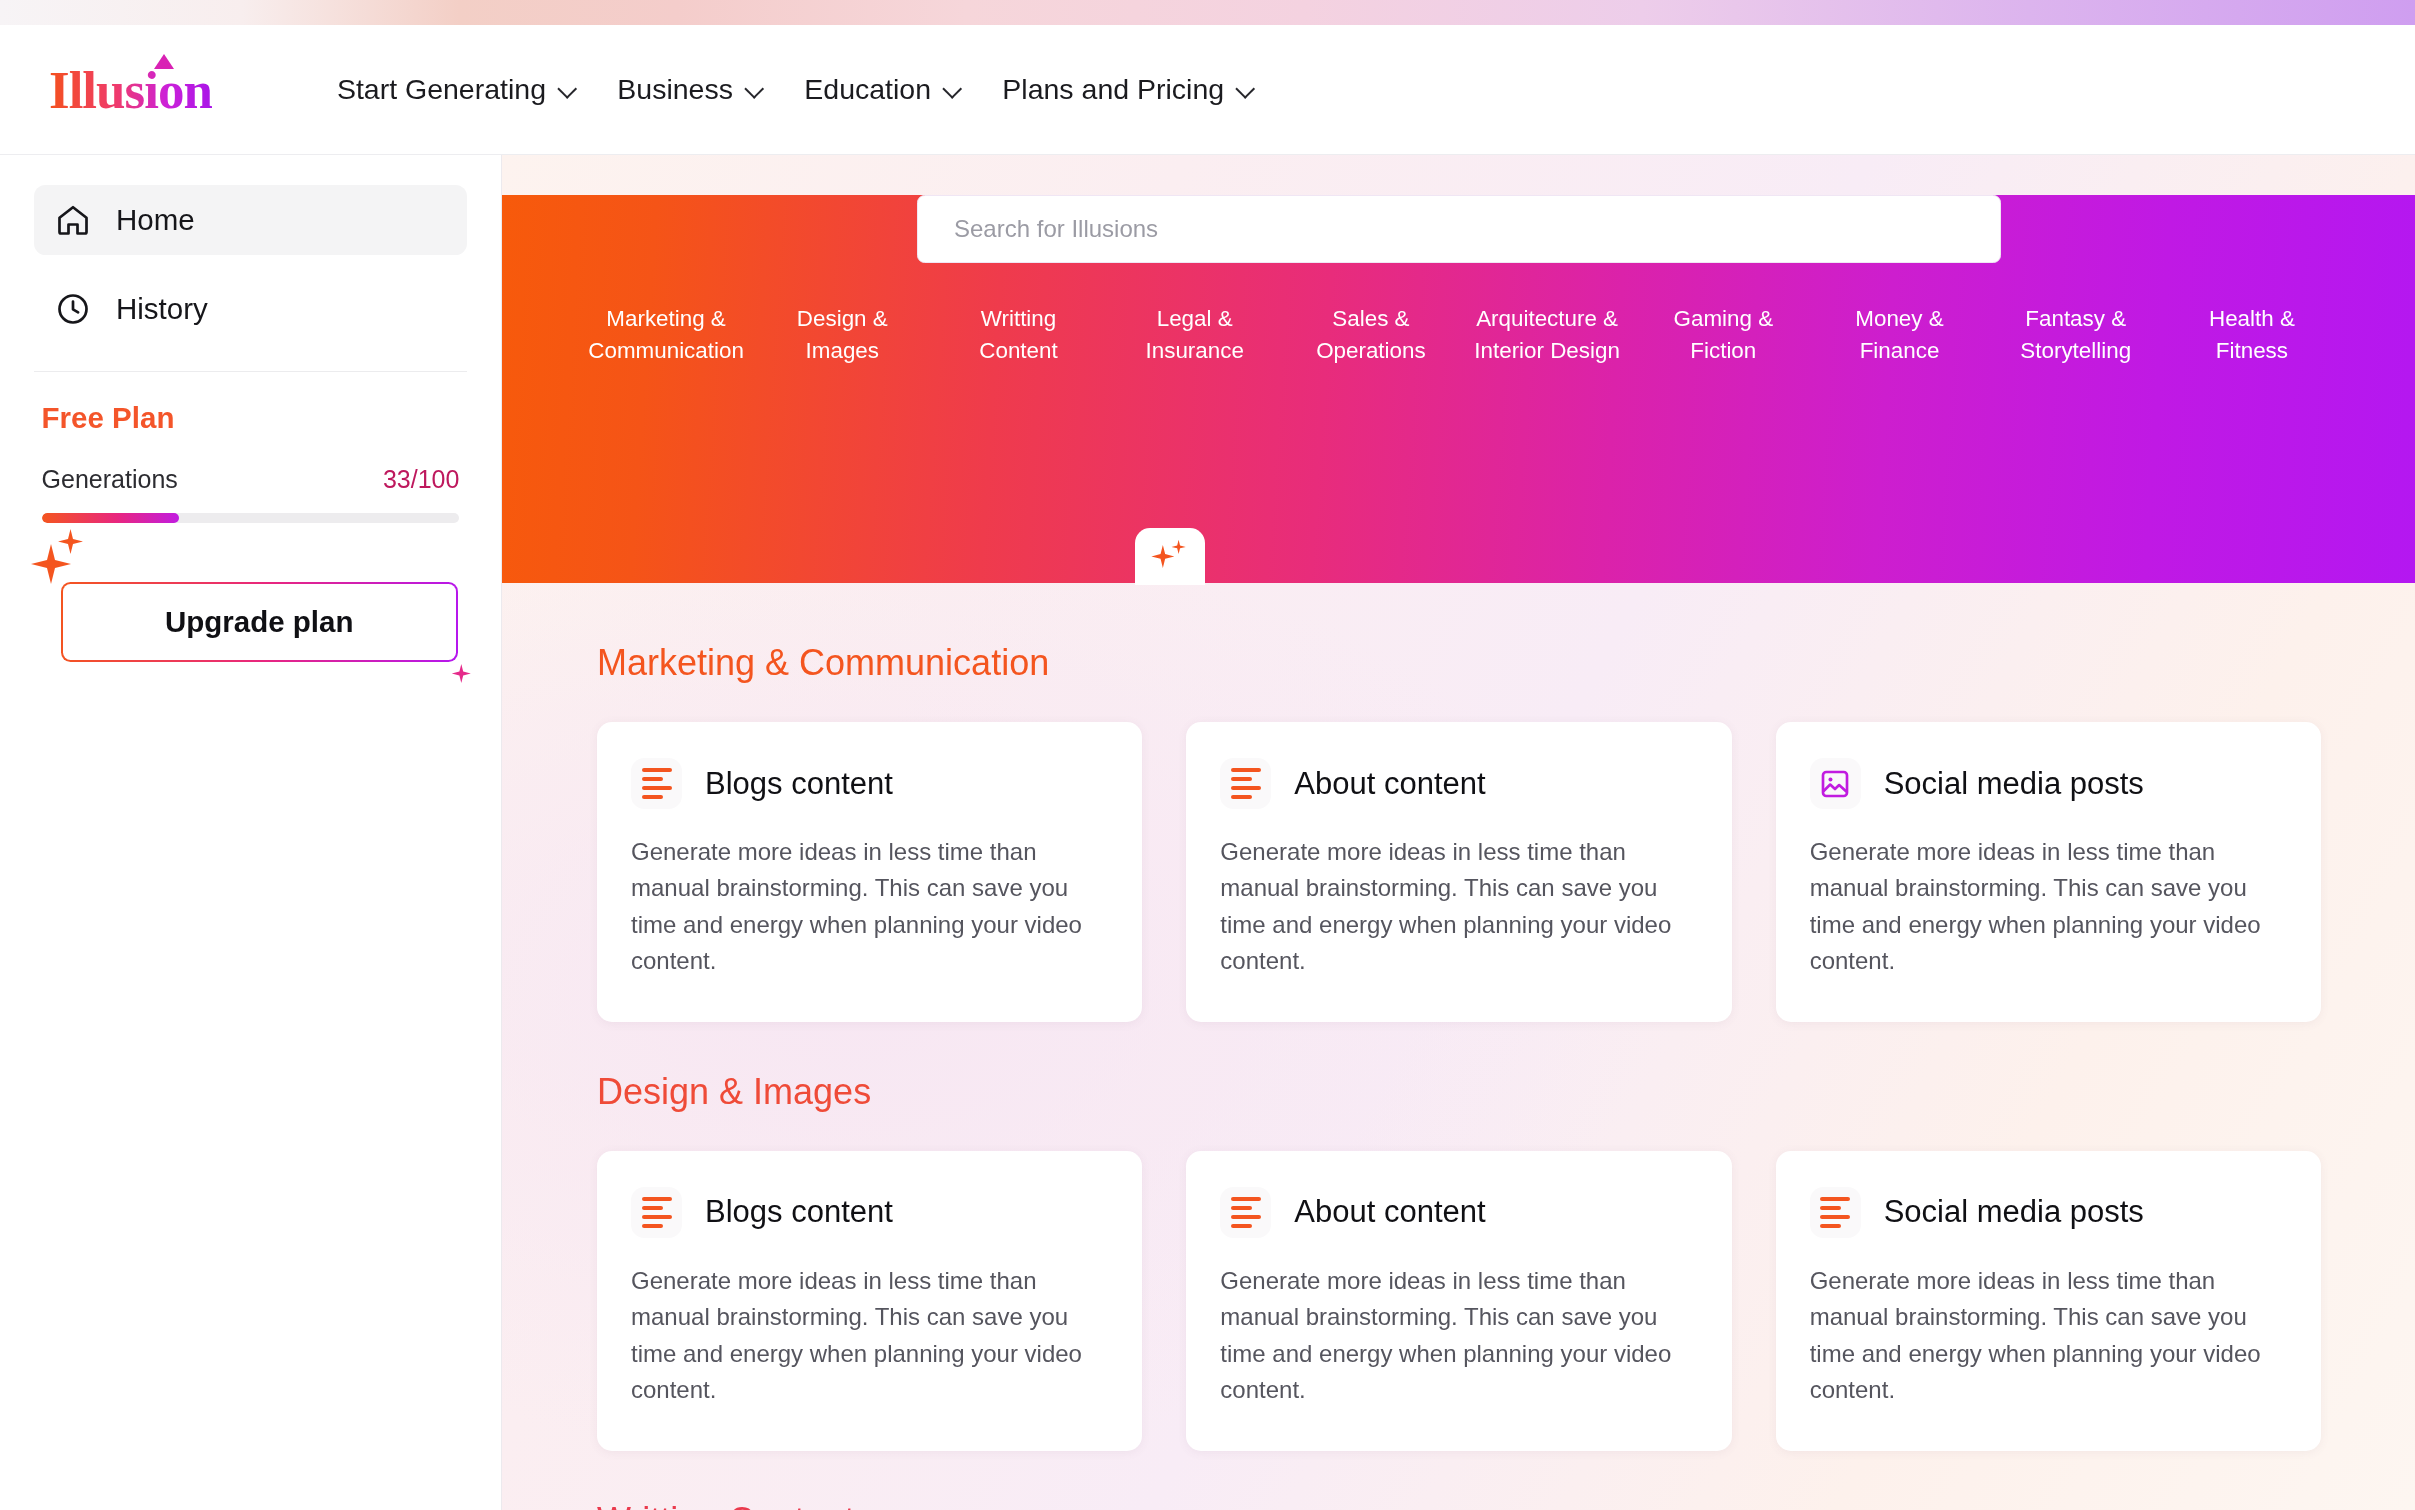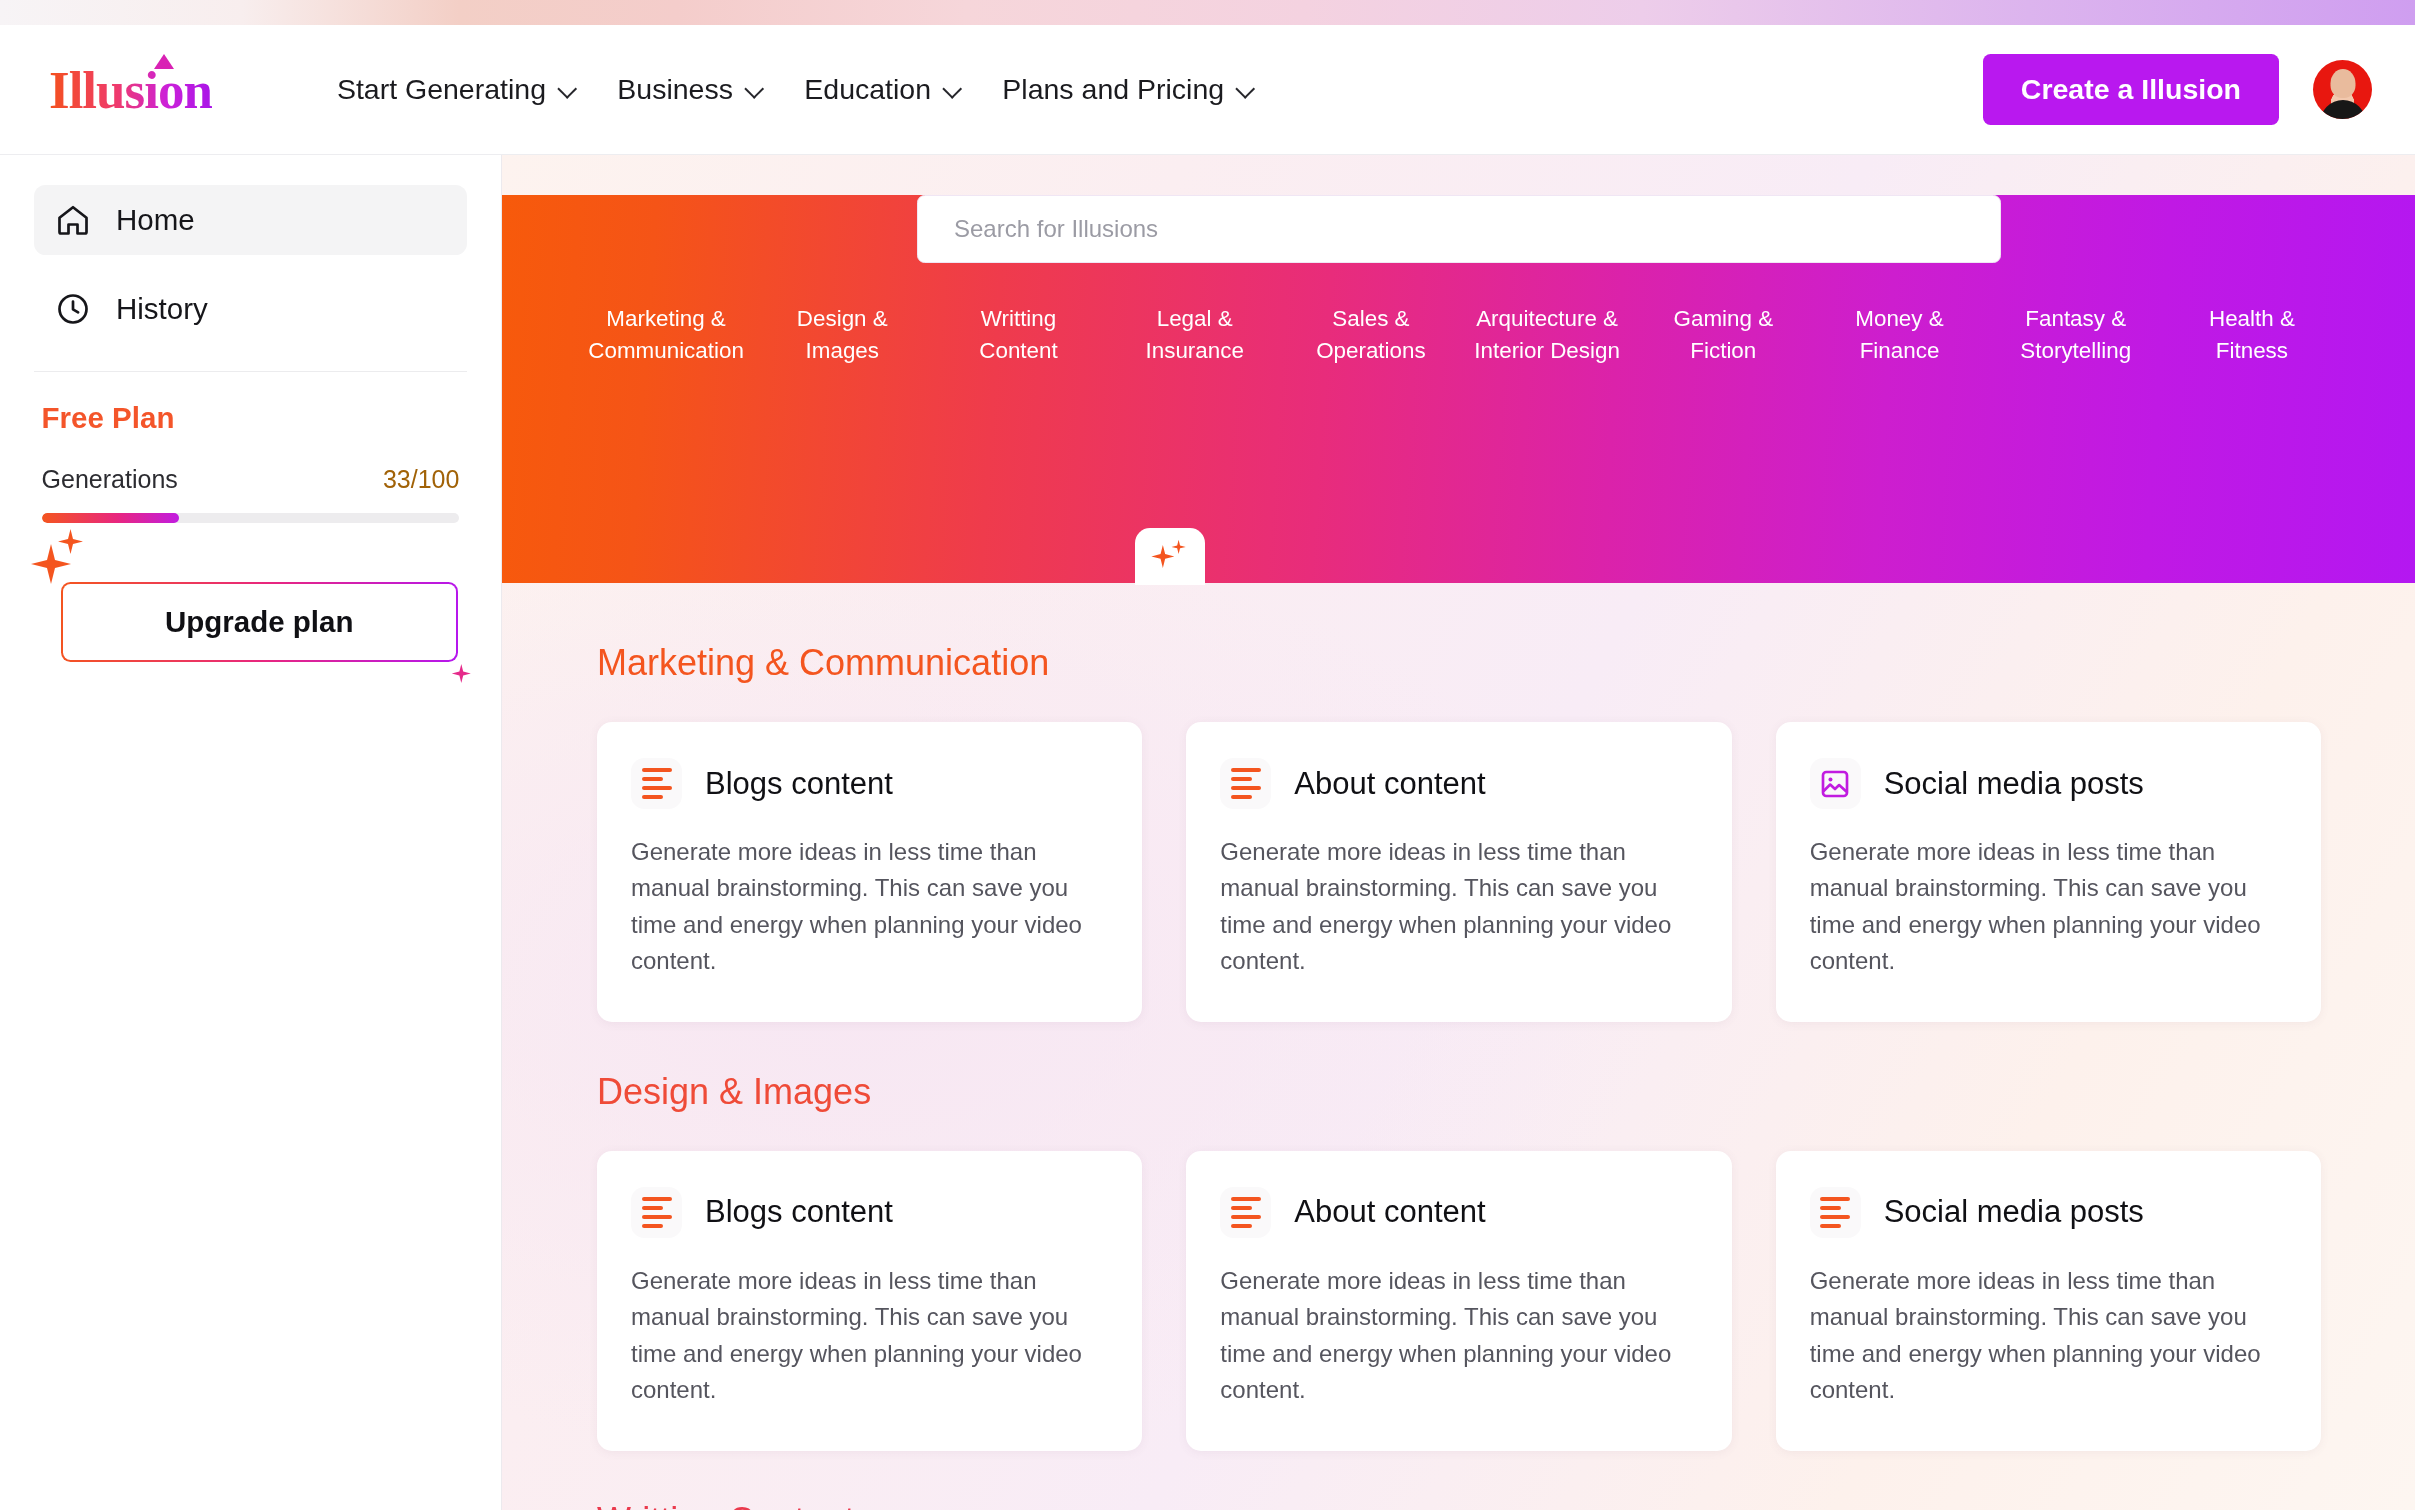--- a/index.html
+++ b/index.html
@@ -96,21 +96,21 @@
   .side-icon { width: 36px; height: 36px; flex: none; color: #16161a; }
   #side-divider { height: 1px; background: #ececee; margin: 27px 0 28.5px 0; }
   #plan-name {
     font-size: 29.5px; font-weight: 700; color: #f4552a;
     margin: 0 0 30px 7.6px;
   }
   #gen-row {
     display: flex; justify-content: space-between; align-items: baseline;
     font-size: 25px; color: #2c2c31; margin: 0 7.6px 19px 7.6px;
   }
-  #gen-count { color: #a16207; }
+  #gen-count { color: #be185d; }
   #progress-track {
     height: 10.5px; border-radius: 5.7px; background: #edecee; margin: 0 7.6px;
     overflow: hidden;
   }
   #progress-fill {
     height: 100%; width: 33%; border-radius: 5.7px;
     background: linear-gradient(90deg, #f4551f 0%, #e8267f 55%, #c11ce0 100%);
   }
   #upgrade-wrap { position: relative; margin: 59px 9.5px 0 27px; }
   #upgrade-btn {
@@ -238,24 +238,20 @@
     <div class="nav-item">
       <span>Education</span>
       <span class="chev"></span>
     </div>
     <div class="nav-item">
       <span>Plans and Pricing</span>
       <span class="chev"></span>
     </div>
   </nav>
 
-  <div id="header-right">
-    <button id="create-btn">Create a Illusion</button>
-    <div id="avatar"></div>
-  </div>
 </div>
 
 <aside id="sidebar">
 
   <div class="side-item active">
     <svg class="side-icon" viewBox="0 0 24 24" fill="none" stroke="currentColor" stroke-width="1.8" stroke-linecap="round" stroke-linejoin="round">
       <path d="M3 10.5 12 3.5l9 7V20a1 1 0 0 1-1 1h-5v-6H9v6H4a1 1 0 0 1-1-1z"></path>
     </svg>
     <span>Home</span>
   </div>

